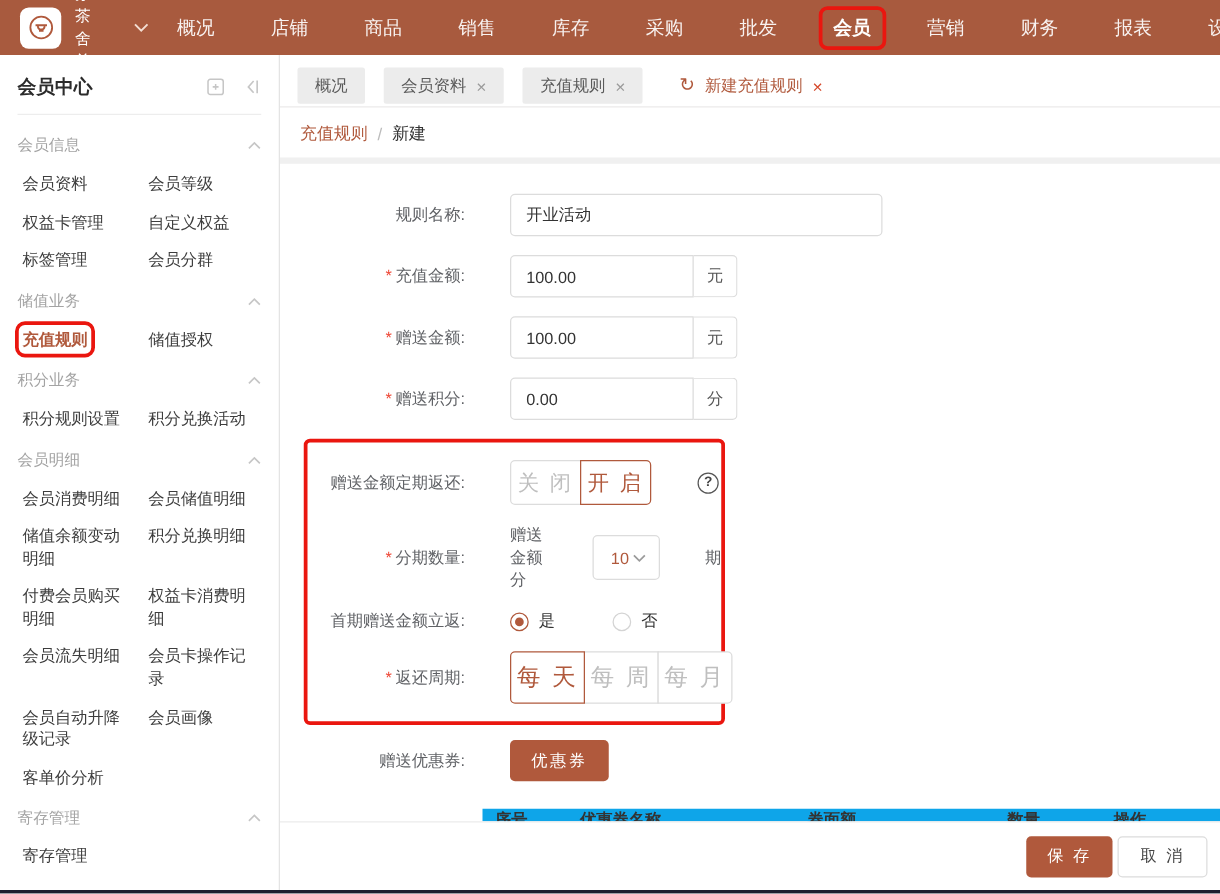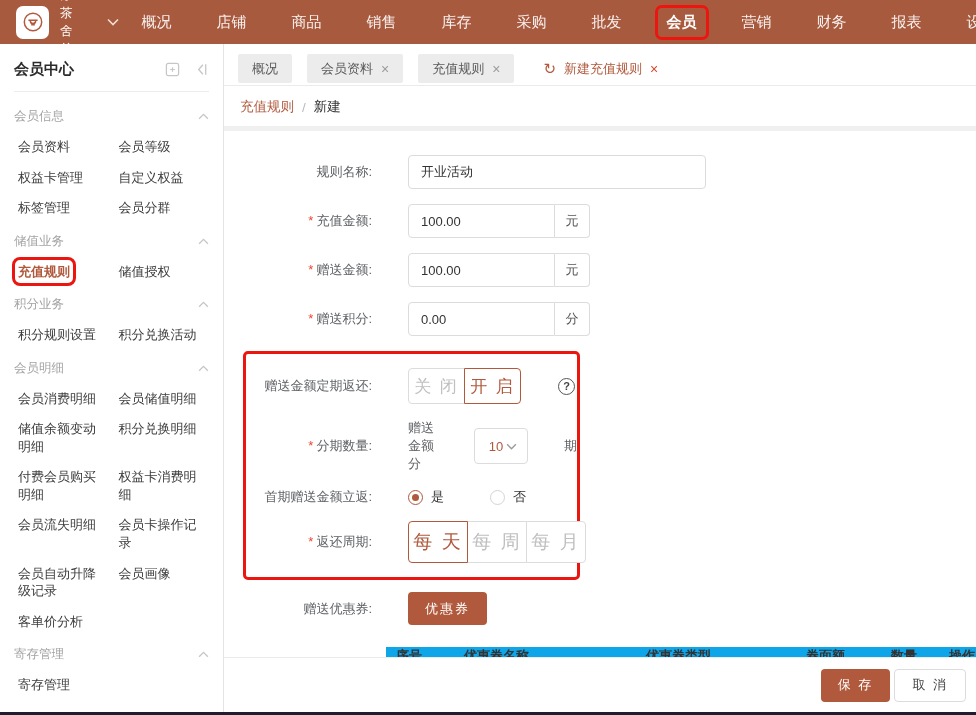--- a/index.html
+++ b/index.html
@@ -328,21 +328,20 @@
 
         <div class="form-row">
           <span class="form-label">赠送优惠券:</span>
           <button class="btn primary">优惠券</button>
         </div>
 
         <div class="coupon-table">
           <div class="thead" id="coupon-head">
               <span class="th">序号</span>
               <span class="th">优惠券名称</span>
-              <span class="th">优惠券类型</span>
               <span class="th">券面额</span>
               <span class="th">数量</span>
               <span class="th">操作</span>
             </div>
         </div>
       </div>
 
       <div class="footer">
         <button class="btn primary">保 存</button>
         <button class="btn ghost">取 消</button>

